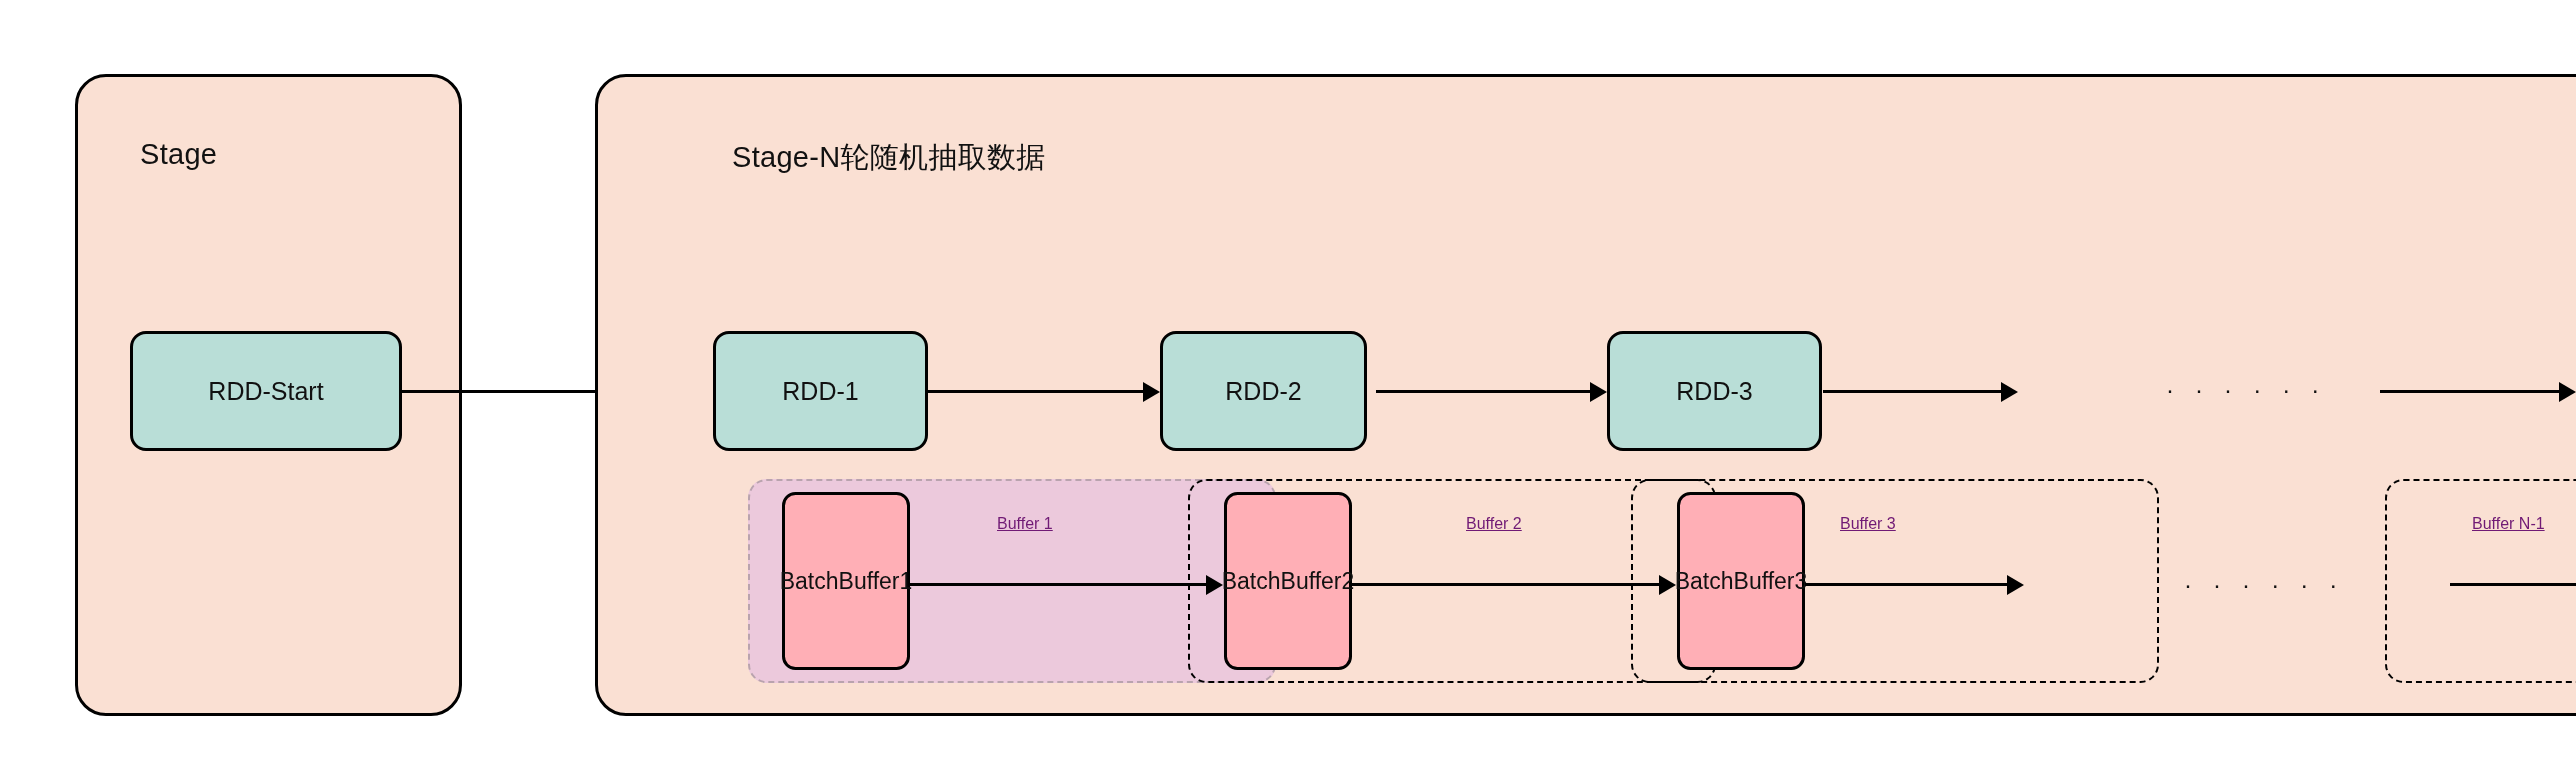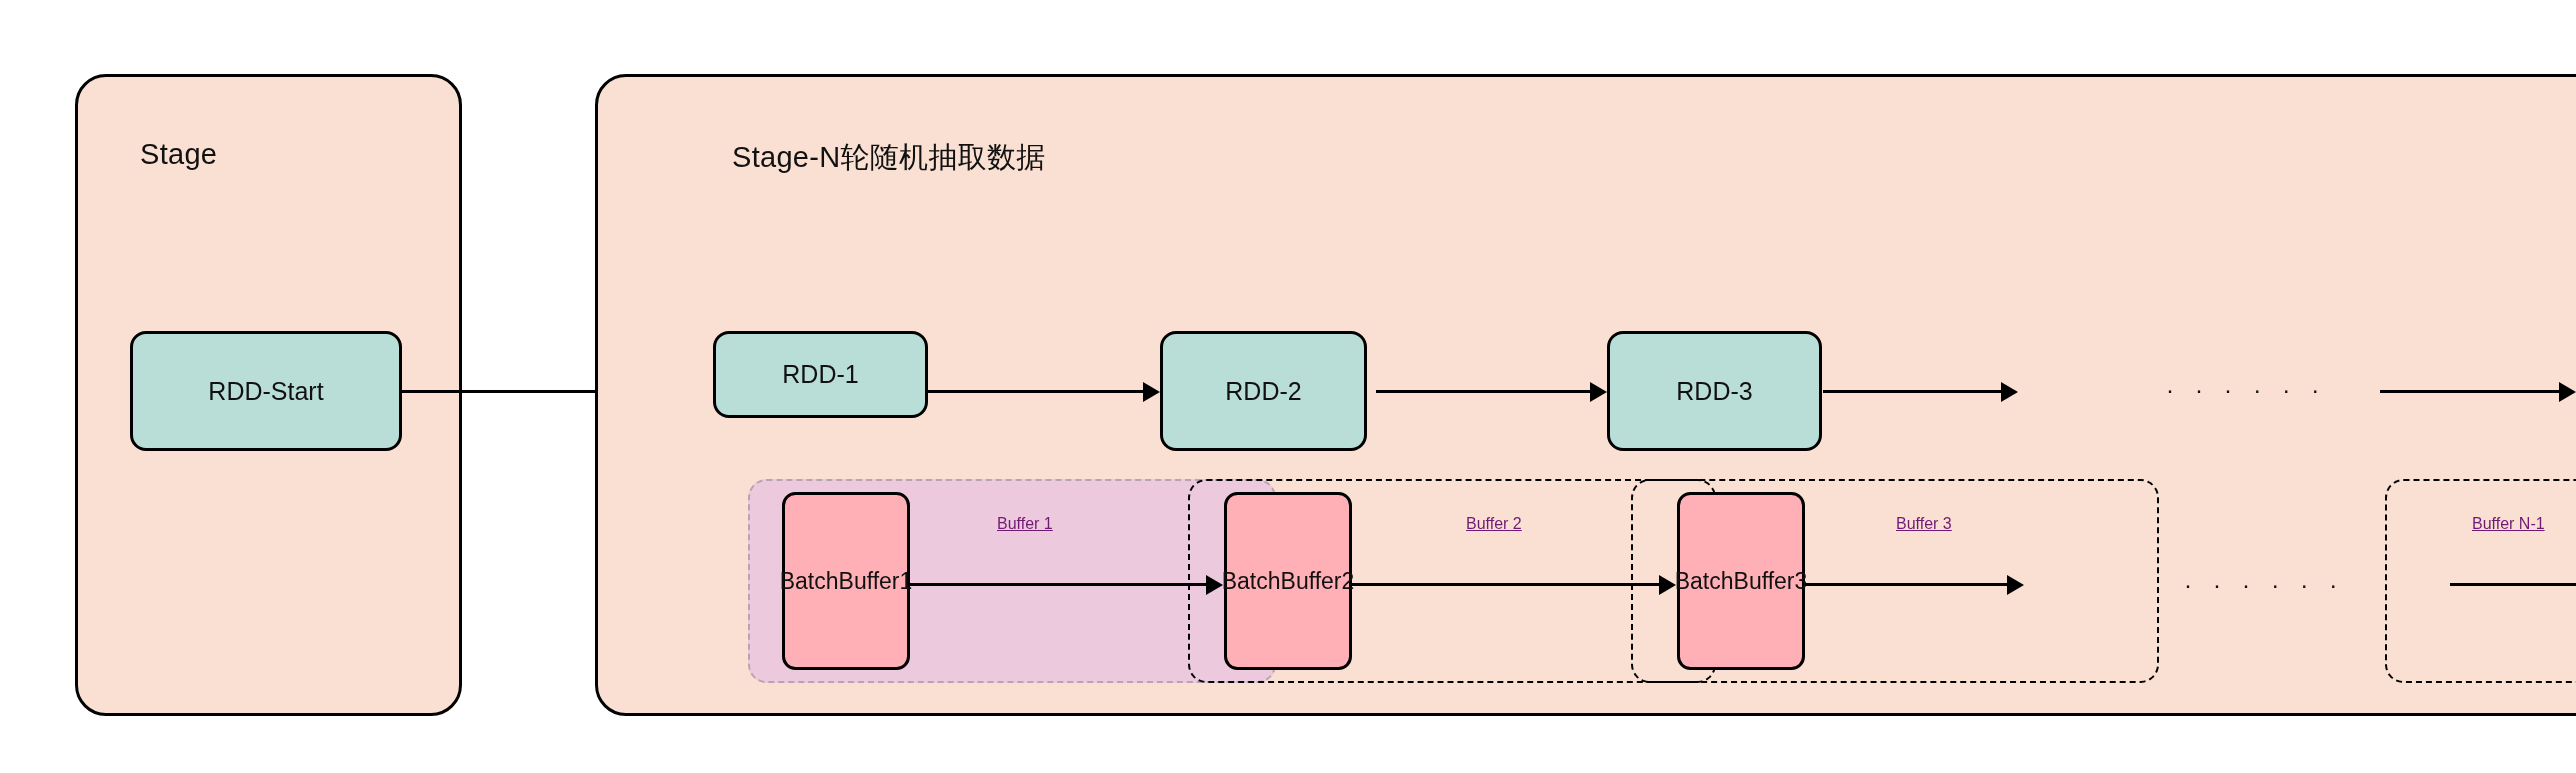--- a/index.html
+++ b/index.html
@@ -62,24 +62,24 @@
   <div class="stage-box" style="left:595px;top:74px;width:2424px;height:642px;"></div>
   <div class="stage-title" style="left:732px;top:138px;">Stage-N轮随机抽取数据</div>
 
   <div class="buf-region filled" style="left:748px;top:479px;width:528px;height:204px;"></div>
   <div class="buf-region" style="left:1188px;top:479px;width:528px;height:204px;"></div>
   <div class="buf-region" style="left:1631px;top:479px;width:528px;height:204px;"></div>
   <div class="buf-region" style="left:2385px;top:479px;width:495px;height:204px;"></div>
 
   <div class="buf-label" style="left:997px;top:515px;">Buffer 1</div>
   <div class="buf-label" style="left:1466px;top:515px;">Buffer 2</div>
-  <div class="buf-label" style="left:1896px;top:515px;">Buffer 3</div>
+  <div class="buf-label" style="left:1840px;top:515px;">Buffer 3</div>
   <div class="buf-label" style="left:2432px;top:515px;margin-left:40px;">Buffer N-1</div>
 
-  <div class="rdd-box" style="left:713px;top:331px;width:215px;height:87px;">RDD-1</div>
+  <div class="rdd-box" style="left:713px;top:331px;width:215px;height:120px;">RDD-1</div>
   <div class="rdd-box" style="left:1160px;top:331px;width:207px;height:120px;">RDD-2</div>
   <div class="rdd-box" style="left:1607px;top:331px;width:215px;height:120px;">RDD-3</div>
 
   <div class="arrow" style="left:928px;top:391px;width:232px;">
     <div class="line" style="width:215px;top:-1.5px;"></div>
     <div class="head" style="left:215px;"></div>
   </div>
   <div class="arrow" style="left:1376px;top:391px;width:232px;">
     <div class="line" style="width:214px;top:-1.5px;"></div>
     <div class="head" style="left:214px;"></div>

